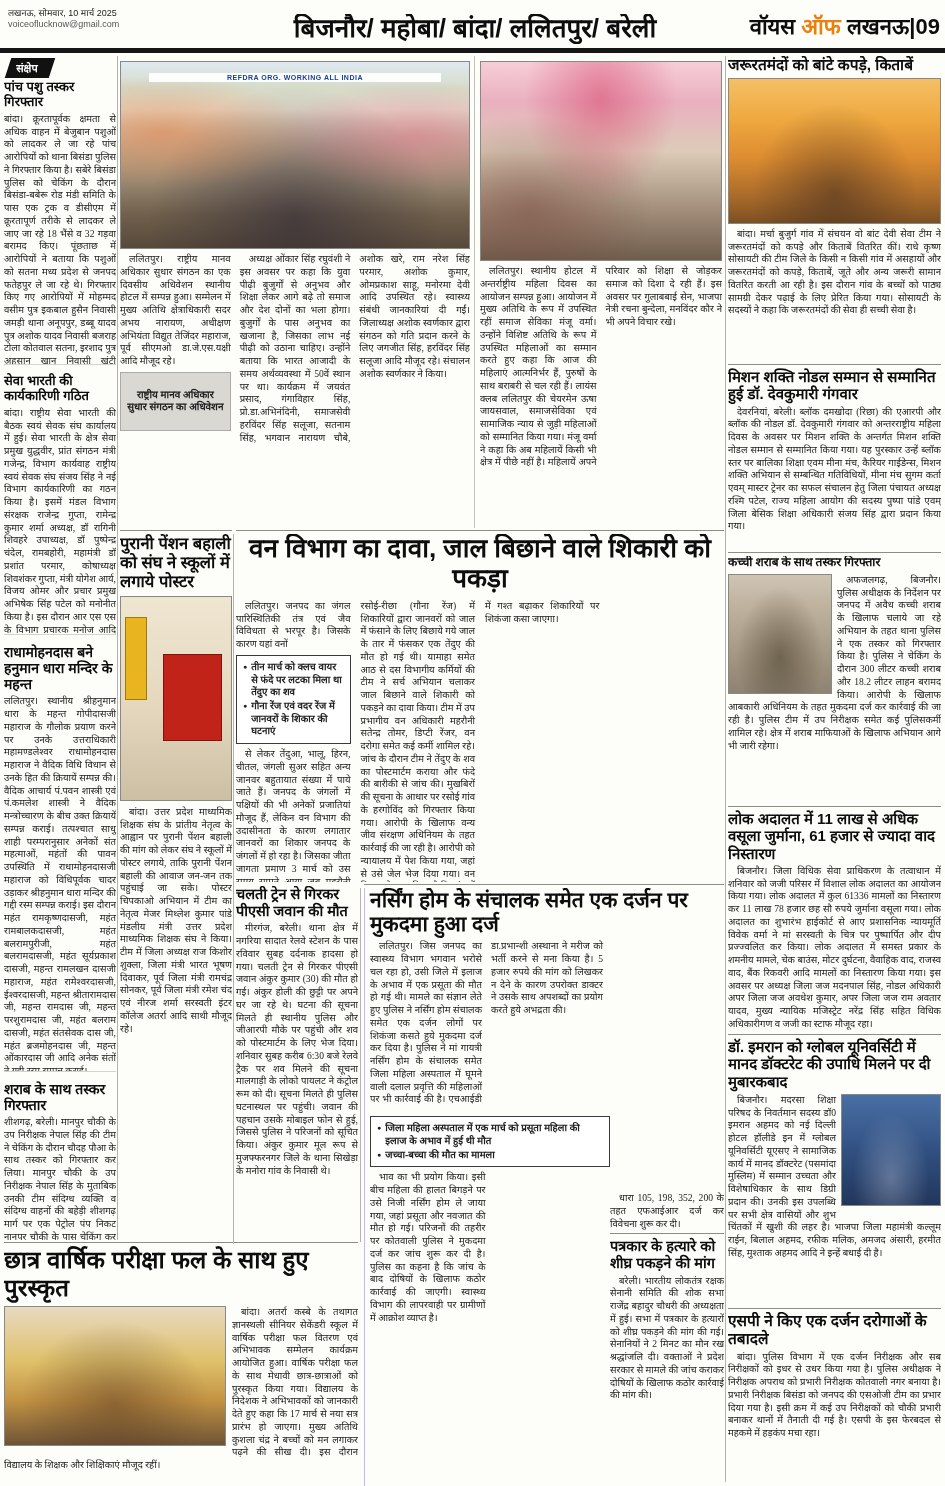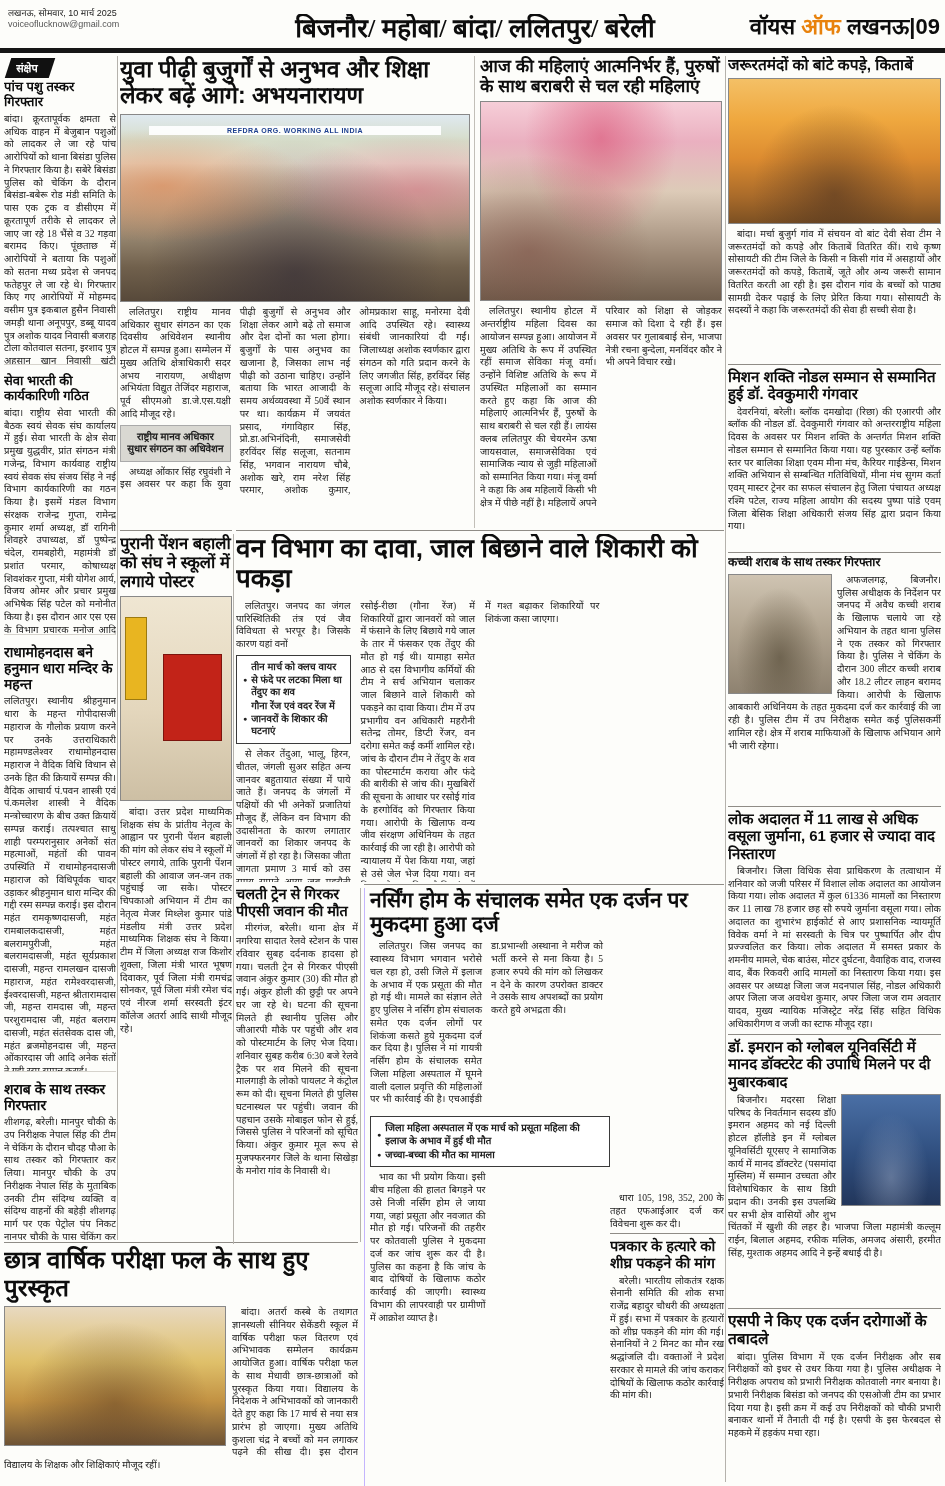--- a/index.html
+++ b/index.html
@@ -12,26 +12,26 @@
   .cols2{column-count:2;column-gap:9px;column-fill:auto;}
   .cols3{column-count:3;column-gap:9px;column-fill:auto;}
   .cols4{column-count:4;column-gap:10px;column-fill:auto;}
   .vline{position:absolute;width:1px;background:#b5b2ac;}
   .hline{position:absolute;height:1px;background:#8f8c86;}
   .thickrule{position:absolute;left:0;width:945px;height:5px;background:#161616;}
   .photo{width:100%;border:1px solid #888;box-sizing:border-box;position:relative;}
   .banner-strip{position:absolute;left:8%;top:6%;width:84%;background:rgba(255,255,255,.92);
         color:#1c3f8f;font-family:"Liberation Sans",sans-serif;font-weight:700;font-size:7px;
         text-align:center;padding:1px 0;letter-spacing:.5px;}
-  .graybox{background:#d9d8d2;border:1px solid #aaa;padding:5px 5px;margin:4px 0;
+  .graybox{background:#d9d8d2;border:1px solid #aaa;padding:16px 5px;margin:4px 0;
         font-family:"Liberation Sans",sans-serif;font-weight:700;font-size:10px;text-align:center;
         line-height:1.25;break-inside:avoid;}
   .bulletbox{border:1.5px solid #3a3a3a;padding:4px 6px;margin:4px 0;break-inside:avoid;background:#fff;}
   .bulletbox .bl{display:flex;gap:4px;font-family:"Liberation Sans",sans-serif;font-weight:700;
-        font-size:9.8px;line-height:1.3;margin:1px 0;text-align:left;align-items:center;}
+        font-size:9.8px;line-height:1.3;margin:1px 0;text-align:left;}
   .bulletbox .sq{font-size:7px;line-height:1.8;}
   .brief-article{margin-bottom:7px;border-bottom:1px solid #d6d3cc;padding-bottom:4px;}
   .brief-article:last-child{border-bottom:none;}
   .brief-hl{font-size:13px;margin:2px 0 3px 0;}
   .dateline-sm{font-size:9px;line-height:1.25;font-family:"Liberation Sans",sans-serif;color:#222;}
   .mast-accent{color:#e8820c;}
   .tab{display:inline-block;background:#111;color:#fff;font-family:"Liberation Sans",sans-serif;
         font-weight:700;font-size:11px;padding:2px 14px 3px 8px;transform:skewX(-18deg);margin-left:4px;}
   .tab span{display:inline-block;transform:skewX(18deg);}
   .ph-poster{position:absolute;background:#c22318;border:1px solid #7c140d;}
@@ -39,21 +39,21 @@
 </style>
 </head>
 <body>
 
 <div class="page">
 
   <div class="region dateline-sm" style="left:8px;top:8px;width:170px;">
     <div>लखनऊ, सोमवार, 10 मार्च 2025</div>
     <div style="color:#555;">voiceoflucknow@gmail.com</div>
   </div>
-  <div class="region hl" style="left:235px;top:14px;width:480px;font-size:26px;text-align:center;font-family:Liberation Serif, serif;">
+  <div class="region hl" style="left:235px;top:14px;width:480px;font-size:26px;text-align:center;">
     <span>बिजनौर/ महोबा/ बांदा/ ललितपुर/ बरेली</span>
   </div>
   <div class="region hl" style="left:690px;top:14px;width:250px;font-size:22px;text-align:right;">
     <span>वॉयस</span>
     <span class="mast-accent">ऑफ</span>
     <span>लखनऊ</span><span>|</span><span>09</span>
   </div>
   <div class="thickrule" style="top:48px;"></div>
 
   <div class="region" style="left:4px;top:58px;width:112px;height:1182px;">
@@ -71,37 +71,35 @@
       <div class="hl brief-hl" style="font-size:14px;">राधामोहनदास बने हनुमान धारा मन्दिर के महन्त</div>
       <div class="body-txt">ललितपुर। स्थानीय श्रीहनुमान धारा के महन्त गोपीदासजी महाराज के गौलोक प्रयाण करने पर उनके उत्तराधिकारी महामण्डलेश्वर राधामोहनदास महाराज ने वैदिक विधि विधान से उनके हित की क्रियायें सम्पन्न की। वैदिक आचार्य पं.पवन शास्त्री एवं पं.कमलेश शास्त्री ने वैदिक मन्त्रोच्चारण के बीच उक्त क्रियायें सम्पन्न कराई। तत्पश्चात साधु शाही परम्परानुसार अनेकों संत महत्माओं, महंतों की पावन उपस्थिति में राधामोहनदासजी महाराज को विधिपूर्वक चादर उड़ाकर श्रीहनुमान धारा मन्दिर की गद्दी रस्म सम्पन्न कराई। इस दौरान महंत रामकृष्णदासजी, महंत रामबालकदासजी, महंत बलरामपुरीजी, महंत बलरामदासजी, महंत सूर्यप्रकाश दासजी, महन्त रामलखन दासजी महाराज, महंत रामेश्वरदासजी, ईश्वरदासजी, महन्त श्रीतारामदास जी, महन्त रामदास जी, महन्त परशुरामदास जी, महंत बलराम दासजी, महंत संतसेवक दास जी, महंत ब्रजमोहनदास जी, महन्त ओंकारदास जी आदि अनेक संतों ने गद्दी रस्म सम्पन्न कराई।</div>
     </div>
     <div class="brief-article" style="height:168px;overflow:hidden;">
       <div class="hl brief-hl" style="font-size:14px;">शराब के साथ तस्कर गिरफ्तार</div>
       <div class="body-txt">शीशगढ़, बरेली। मानपुर चौकी के उप निरीक्षक नेपाल सिंह की टीम ने चेकिंग के दौरान चौदह पौआ के साथ तस्कर को गिरफ्तार कर लिया। मानपुर चौकी के उप निरीक्षक नेपाल सिंह के मुताबिक उनकी टीम संदिग्ध व्यक्ति व संदिग्ध वाहनों की बहेड़ी शीशगढ़ मार्ग पर एक पेट्रोल पंप निकट नानपुर चौकी के पास चेकिंग कर रहे थे।</div>
     </div>
   </div>
 
   <div class="region" style="left:120px;top:56px;width:350px;height:472px;">
-    <div class="hl" style="font-size:23px;">युवा पीढ़ी बुजुर्गों से अनुभव और शिक्षा लेकर बढ़ें आगे: अभयनारायण</div>
     <div class="photo" style="height:188px;margin:5px 0 4px 0;background:
         radial-gradient(ellipse at 12% 38%, rgba(226,120,60,.55), transparent 35%),
         radial-gradient(ellipse at 85% 40%, rgba(220,90,120,.45), transparent 35%),
         radial-gradient(ellipse at 50% 85%, rgba(40,35,50,.55), transparent 60%),
         linear-gradient(180deg,#dfe9f0 0%,#d6dcc9 14%,#e6e0d0 26%,#b4a48c 52%,#70604c 82%,#57493a 100%);">
       <div class="banner-strip">REFDRA ORG. WORKING ALL INDIA</div>
     </div>
     <div class="body-txt cols3" style="height:192px;">
       <p>ललितपुर। राष्ट्रीय मानव अधिकार सुधार संगठन का एक दिवसीय अधिवेशन स्थानीय होटल में सम्पन्न हुआ। सम्मेलन में मुख्य अतिथि क्षेत्राधिकारी सदर अभय नारायण, अधीक्षण अभियंता विद्युत तेजिंदर महाराज, पूर्व सीएमओ डा.जे.एस.यक्षी आदि मौजूद रहे।</p>
       <div class="graybox">राष्ट्रीय मानव अधिकार सुधार संगठन का अधिवेशन</div>
       <p>अध्यक्ष ओंकार सिंह रघुवंशी ने इस अवसर पर कहा कि युवा पीढ़ी बुजुर्गों से अनुभव और शिक्षा लेकर आगे बढ़े तो समाज और देश दोनों का भला होगा। बुजुर्गों के पास अनुभव का खजाना है, जिसका लाभ नई पीढ़ी को उठाना चाहिए। उन्होंने बताया कि भारत आजादी के समय अर्थव्यवस्था में 50वें स्थान पर था। कार्यक्रम में जयवंत प्रसाद, गंगाविहार सिंह, प्रो.डा.अभिनंदिनी, समाजसेवी हरविंदर सिंह सलूजा, सतनाम सिंह, भगवान नारायण चौबे, अशोक खरे, राम नरेश सिंह परमार, अशोक कुमार, ओमप्रकाश साहू, मनोरमा देवी आदि उपस्थित रहे। स्वास्थ्य संबंधी जानकारियां दी गईं। जिलाध्यक्ष अशोक स्वर्णकार द्वारा संगठन को गति प्रदान करने के लिए जगजीत सिंह, हरविंदर सिंह सलूजा आदि मौजूद रहे। संचालन अशोक स्वर्णकार ने किया।</p>
     </div>
   </div>
 
   <div class="region" style="left:474px;top:56px;width:248px;height:472px;border-left:1px solid #c2bfb8;padding-left:5px;box-sizing:border-box;">
-    <div class="hl" style="font-size:17.5px;">आज की महिलाएं आत्मनिर्भर हैं, पुरुषों के साथ बराबरी से चल रही महिलाएं</div>
     <div class="photo" style="height:200px;margin:5px 0 4px 0;background:
         radial-gradient(ellipse at 50% 18%, rgba(214,60,100,.5), transparent 45%),
         radial-gradient(ellipse at 20% 75%, rgba(120,70,60,.5), transparent 45%),
         linear-gradient(180deg,#f6ced8 0%,#eab0c0 20%,#ddcbb8 45%,#9b8774 78%,#6f5d4c 100%);"></div>
     <div class="body-txt cols2" style="height:205px;">
       <p>ललितपुर। स्थानीय होटल में अन्तर्राष्ट्रीय महिला दिवस का आयोजन सम्पन्न हुआ। आयोजन में मुख्य अतिथि के रूप में उपस्थित रहीं समाज सेविका मंजू वर्मा। उन्होंने विशिष्ट अतिथि के रूप में उपस्थित महिलाओं का सम्मान करते हुए कहा कि आज की महिलाएं आत्मनिर्भर हैं, पुरुषों के साथ बराबरी से चल रही हैं। लायंस क्लब ललितपुर की चेयरमेन ऊषा जायसवाल, समाजसेविका एवं सामाजिक न्याय से जुड़ी महिलाओं को सम्मानित किया गया। मंजू वर्मा ने कहा कि अब महिलायें किसी भी क्षेत्र में पीछे नहीं है। महिलायें अपने परिवार को शिक्षा से जोड़कर समाज को दिशा दे रही हैं। इस अवसर पर गुलाबबाई सेन, भाजपा नेत्री रचना बुन्देला, मनविंदर कौर ने भी अपने विचार रखे।</p>
     </div>
   </div>
 
   <div class="region" style="left:728px;top:56px;width:213px;height:306px;">
@@ -159,21 +157,21 @@
   <div class="hline" style="left:728px;top:1308px;width:213px;"></div>
   <div class="region" style="left:728px;top:1312px;width:213px;height:170px;">
     <div class="hl" style="font-size:15.5px;">एसपी ने किए एक दर्जन दरोगाओं के तबादले</div>
     <div class="body-txt" style="height:128px;margin-top:3px;">
       <p>बांदा। पुलिस विभाग में एक दर्जन निरीक्षक और सब निरीक्षकों को इधर से उधर किया गया है। पुलिस अधीक्षक ने निरीक्षक अपराध को प्रभारी निरीक्षक कोतवाली नगर बनाया है। प्रभारी निरीक्षक बिसंडा को जनपद की एसओजी टीम का प्रभार दिया गया है। इसी क्रम में कई उप निरीक्षकों को चौकी प्रभारी बनाकर थानों में तैनाती दी गई है। एसपी के इस फेरबदल से महकमे में हड़कंप मचा रहा।</p>
     </div>
   </div>
 
   <div class="hline" style="left:236px;top:530px;width:488px;"></div>
   <div class="region" style="left:236px;top:534px;width:488px;height:348px;">
-    <div class="hl" style="font-size:26px;text-align:left;">वन विभाग का दावा, जाल बिछाने वाले शिकारी को पकड़ा</div>
+    <div class="hl" style="font-size:26px;text-align:center;">वन विभाग का दावा, जाल बिछाने वाले शिकारी को पकड़ा</div>
     <div class="body-txt cols4" style="height:296px;margin-top:6px;">
       <p>ललितपुर। जनपद का जंगल पारिस्थितिकी तंत्र एवं जैव विविधता से भरपूर है। जिसके कारण यहां वनों</p>
       <div class="bulletbox">
         <div class="bl">
             <span class="sq">●</span>
             <span>तीन मार्च को क्लच वायर से फंदे पर लटका मिला था तेंदुए का शव</span>
           </div>
         <div class="bl">
             <span class="sq">●</span>
             <span>गौना रेंज एवं वदर रेंज में जानवरों के शिकार की घटनाएं</span>

